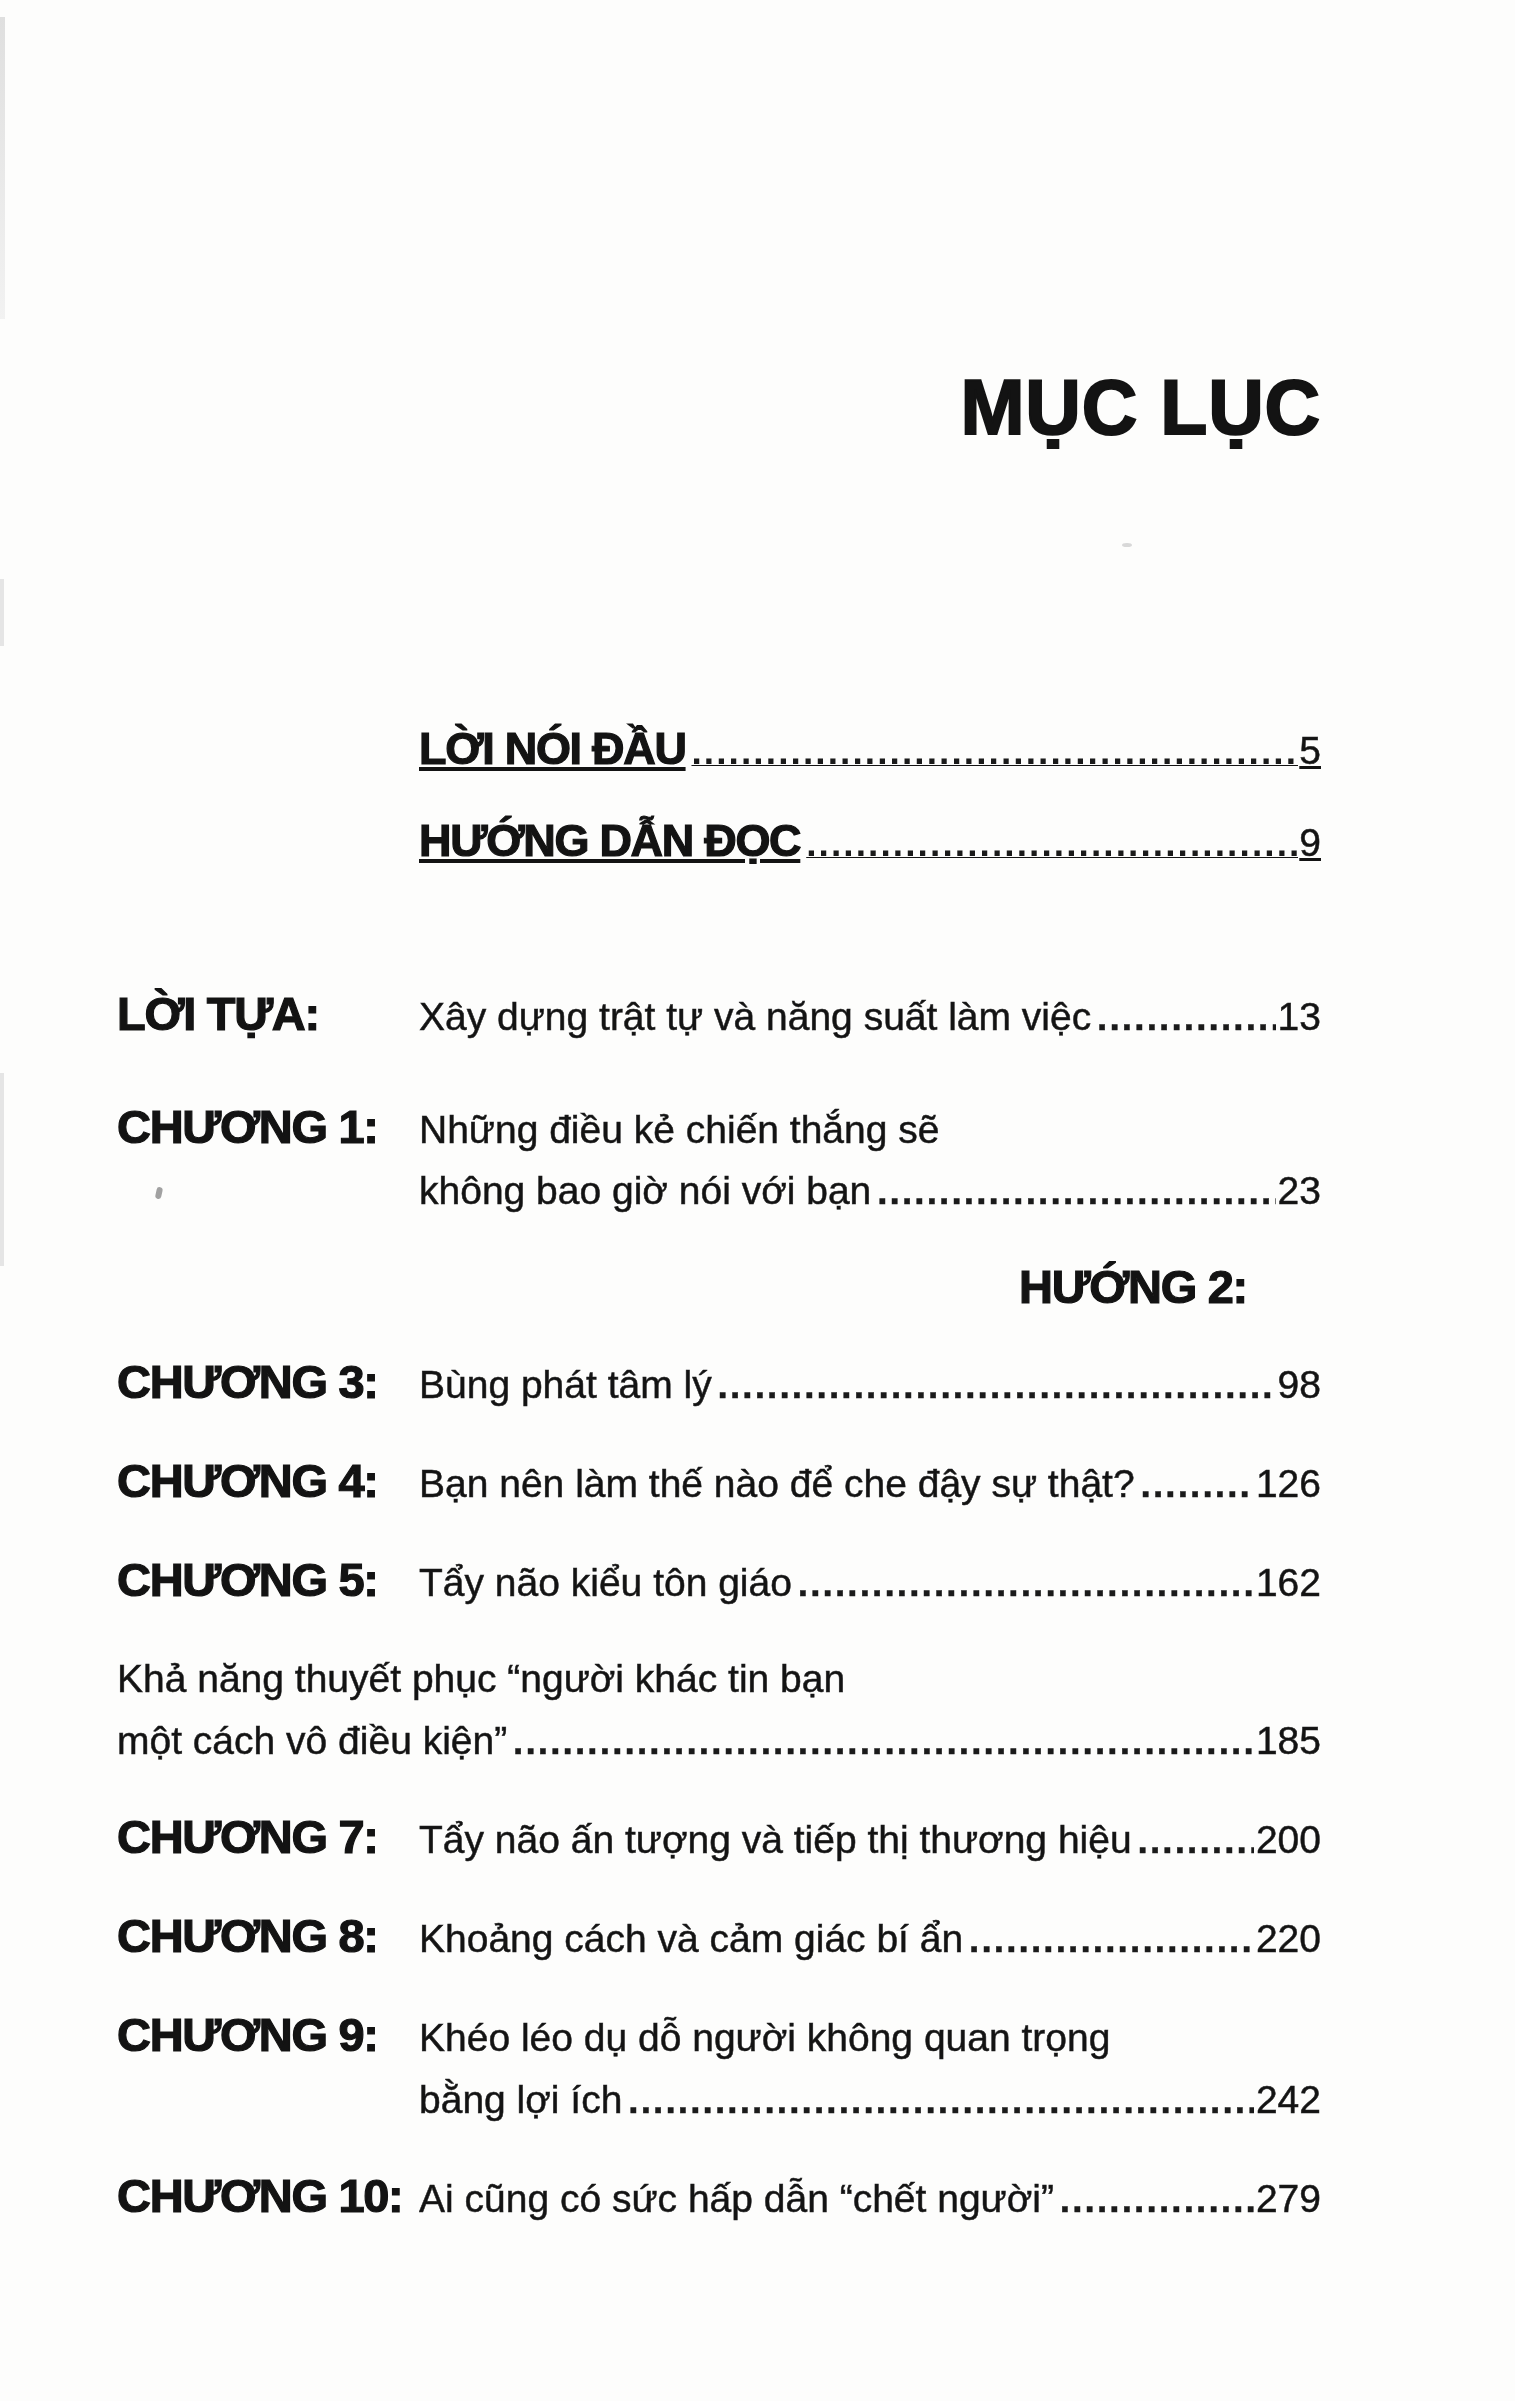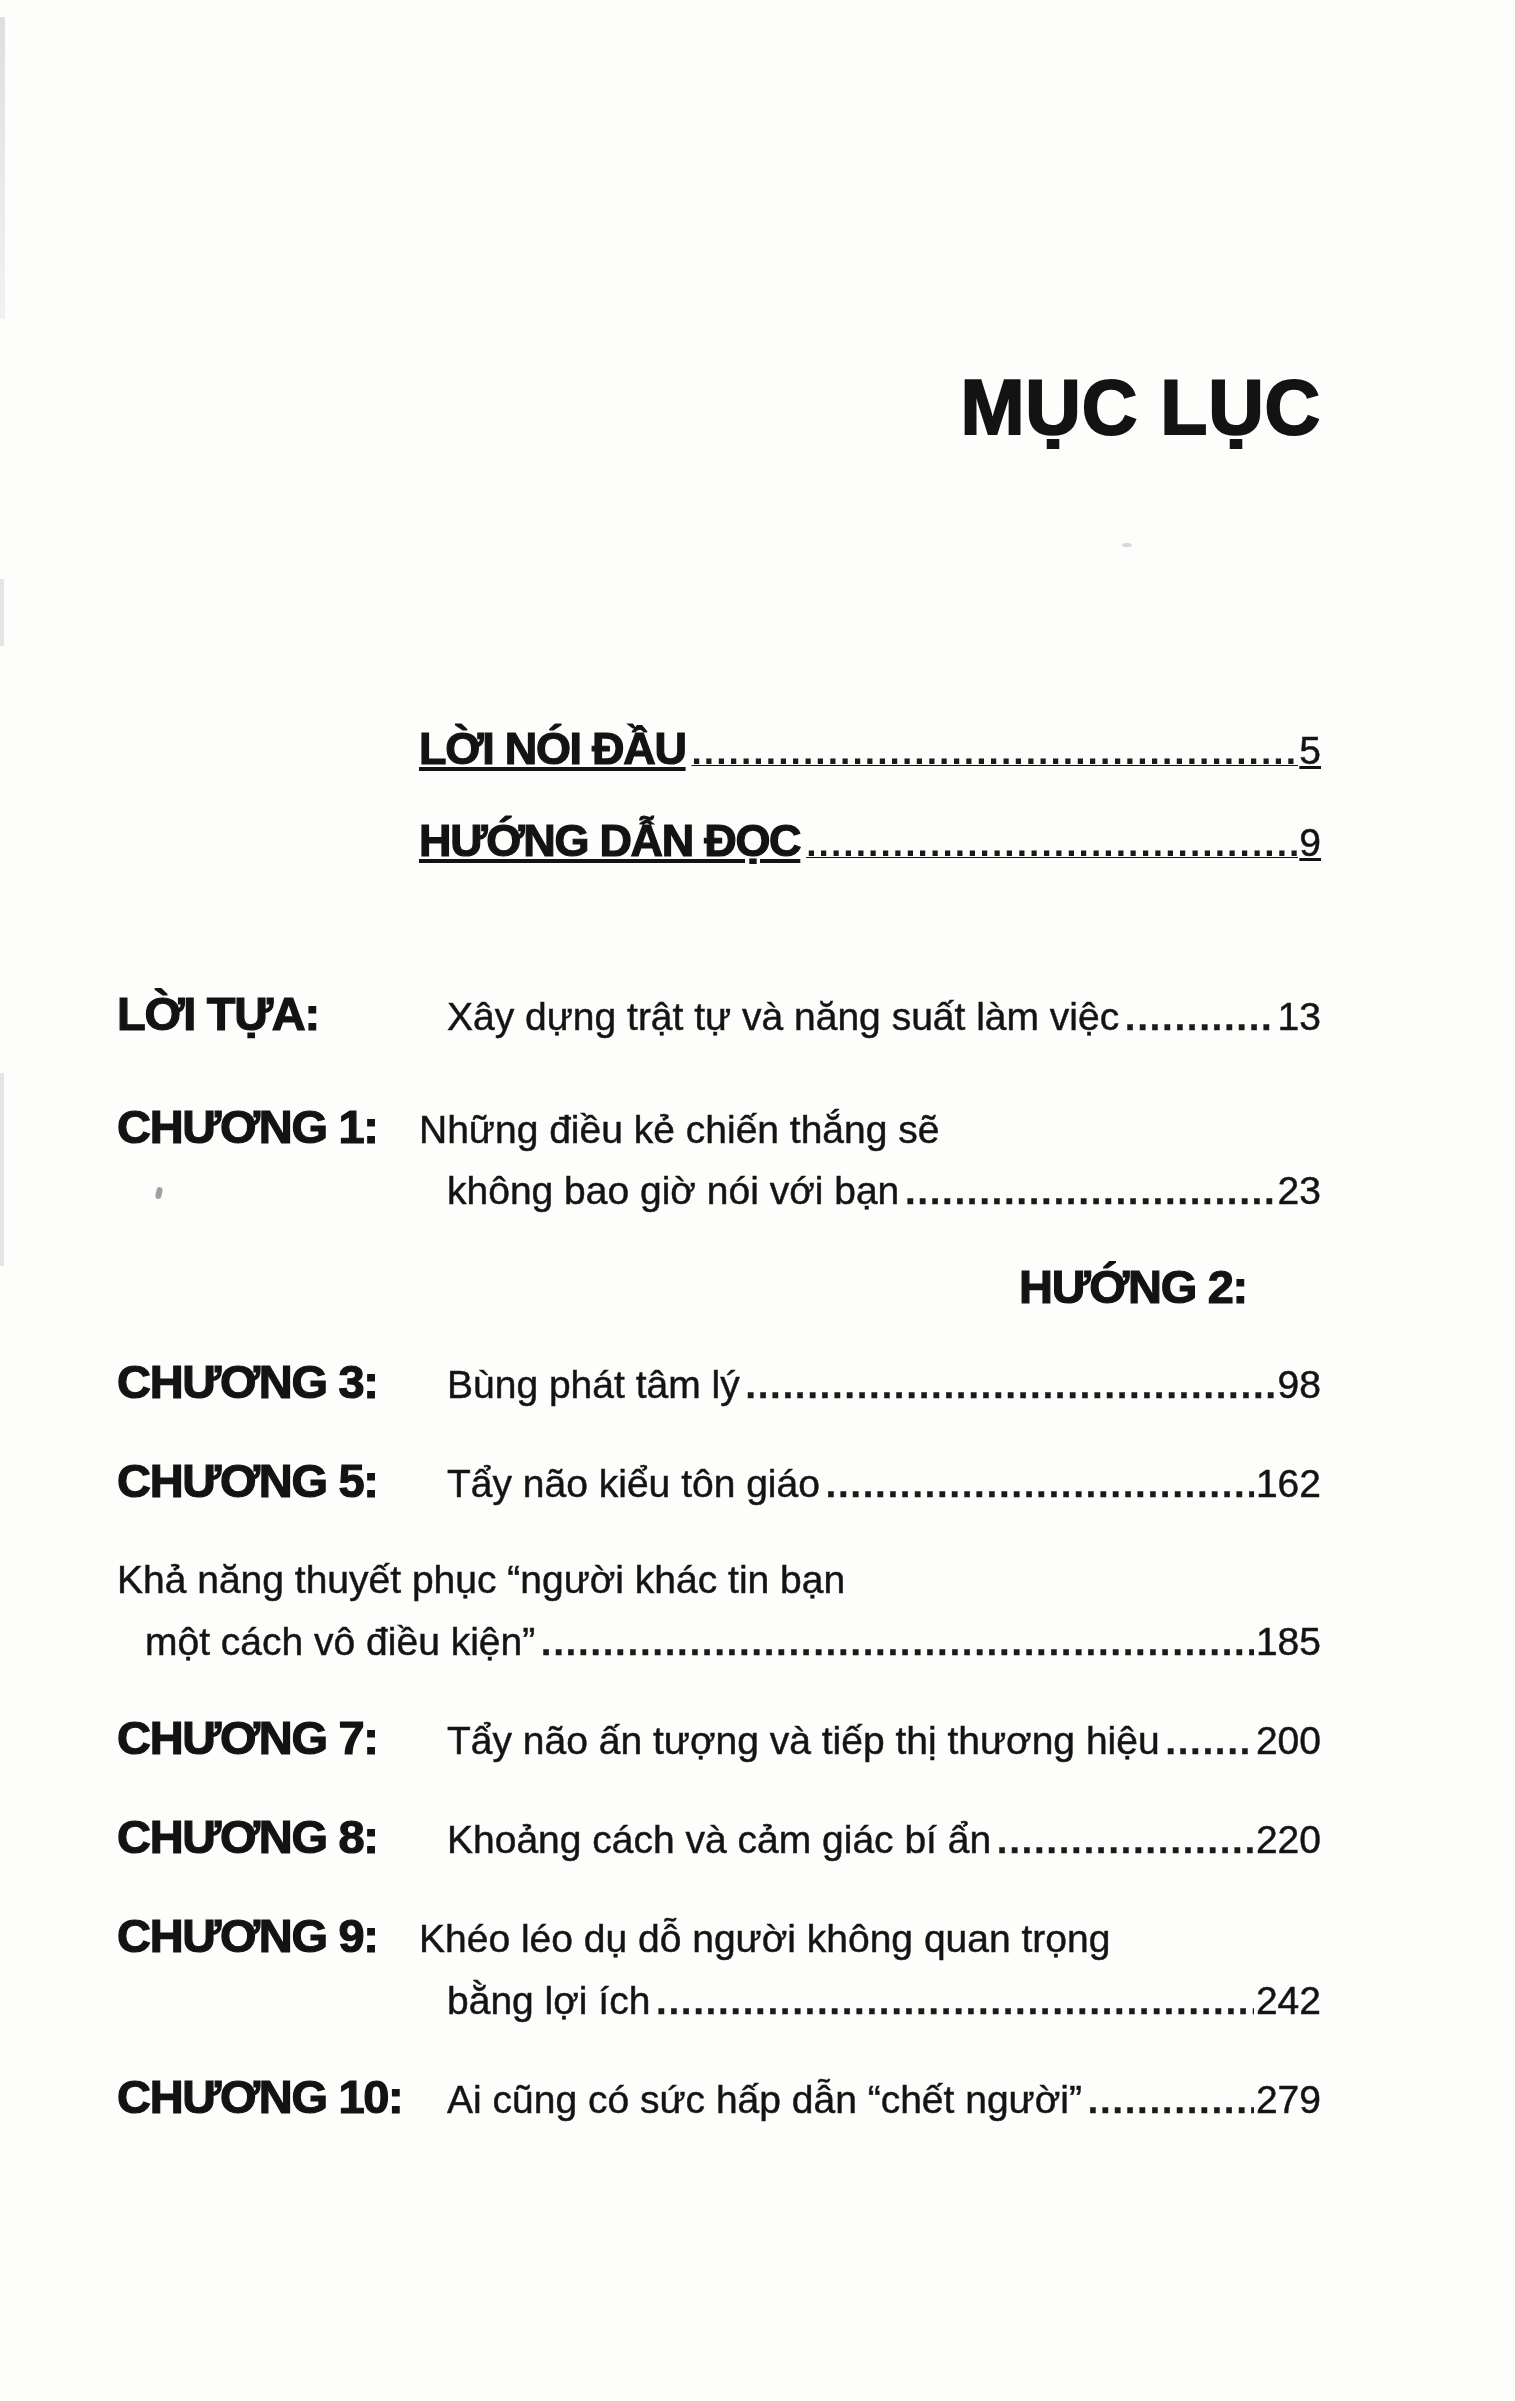--- a/index.html
+++ b/index.html
@@ -49,21 +49,21 @@
     flex:0 0 302px; width:302px;
     font-size:47px; font-weight:bold;
     letter-spacing:-1.3px;
     line-height:50px;
     -webkit-text-stroke:1.2px #131313;
     white-space:nowrap;
   }
   .entry { flex:1 1 auto; min-width:0; font-size:39px; line-height:50px; }
   .entry, .num { -webkit-text-stroke:0.5px #222; }
   .line1 { margin-bottom:11.7px; white-space:nowrap; }
-  .lastline { display:flex; align-items:baseline;margin-left:28px; }
+  .lastline { display:flex; align-items:baseline; }
   .lastline .text { flex:0 1 auto; white-space:nowrap; overflow:hidden; }
 
   
   .leader { flex:1 0 17px; min-width:17px; overflow:hidden; white-space:nowrap; margin:0 1.7px 0 5.9px; }
   .leader::after {
     content:"........................................................................................................................................................................";
     font-size:37px; font-weight:bold; letter-spacing:2.1px; color:#1a1a1a;
   }
   .num { font-size:39px; white-space:nowrap; }
 
@@ -128,20 +128,30 @@
       <span class="label">CHƯƠNG 3:</span>
       <div class="entry">
         <div class="lastline">
           <span class="text">Bùng phát tâm lý</span>
           <span class="leader"></span>
           <span class="num">98</span>
         </div>
       </div>
     </div>
 
+    <div class="row">
+      <span class="label">CHƯƠNG 4:</span>
+      <div class="entry">
+        <div class="lastline">
+          <span class="text">Bạn nên làm thế nào để che đậy sự thật?</span>
+          <span class="leader"></span>
+          <span class="num">126</span>
+        </div>
+      </div>
+    </div>
 
     <div class="row">
       <span class="label">CHƯƠNG 5:</span>
       <div class="entry">
         <div class="lastline">
           <span class="text">Tẩy não kiểu tôn giáo</span>
           <span class="leader"></span>
           <span class="num">162</span>
         </div>
       </div>

